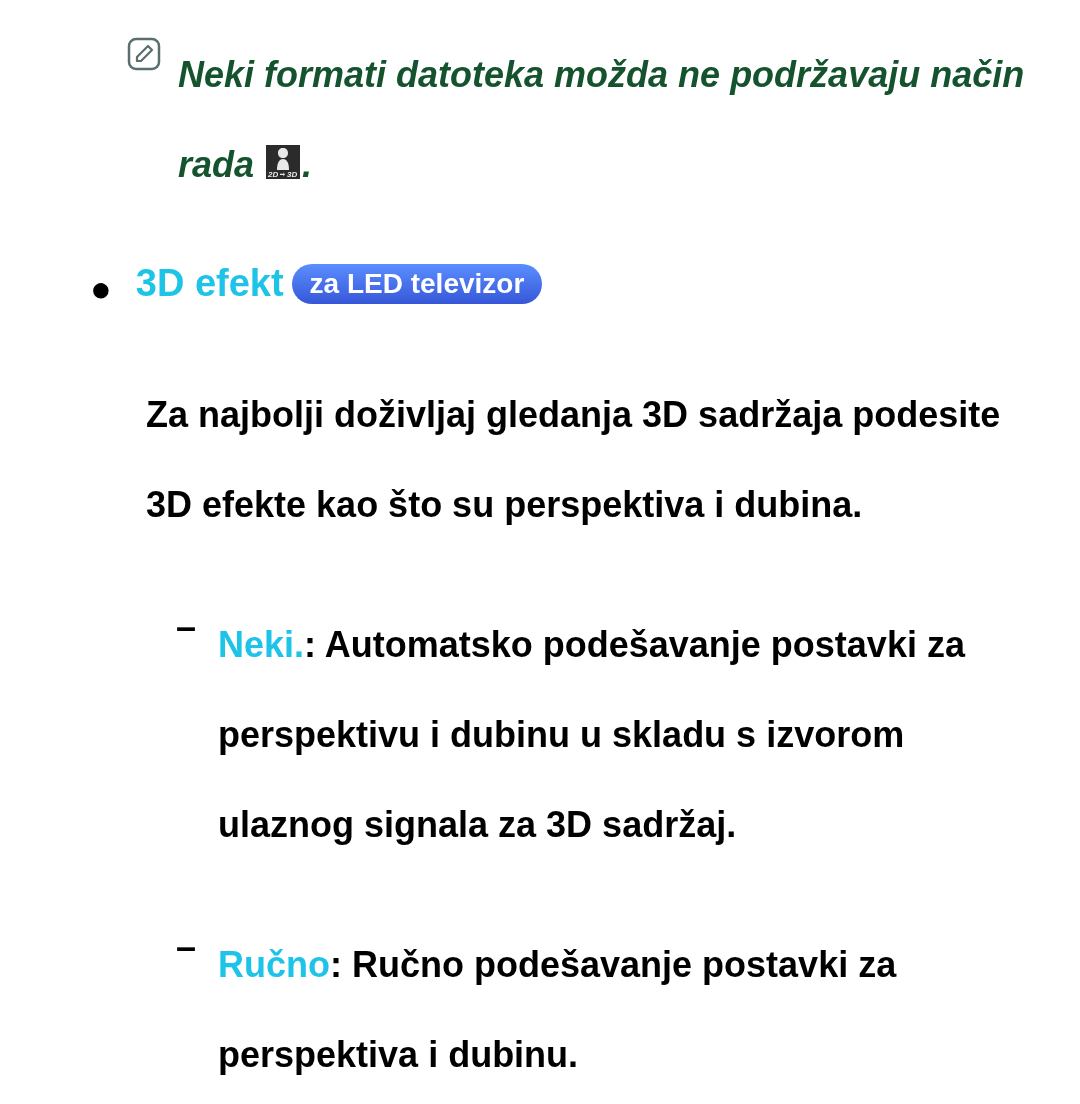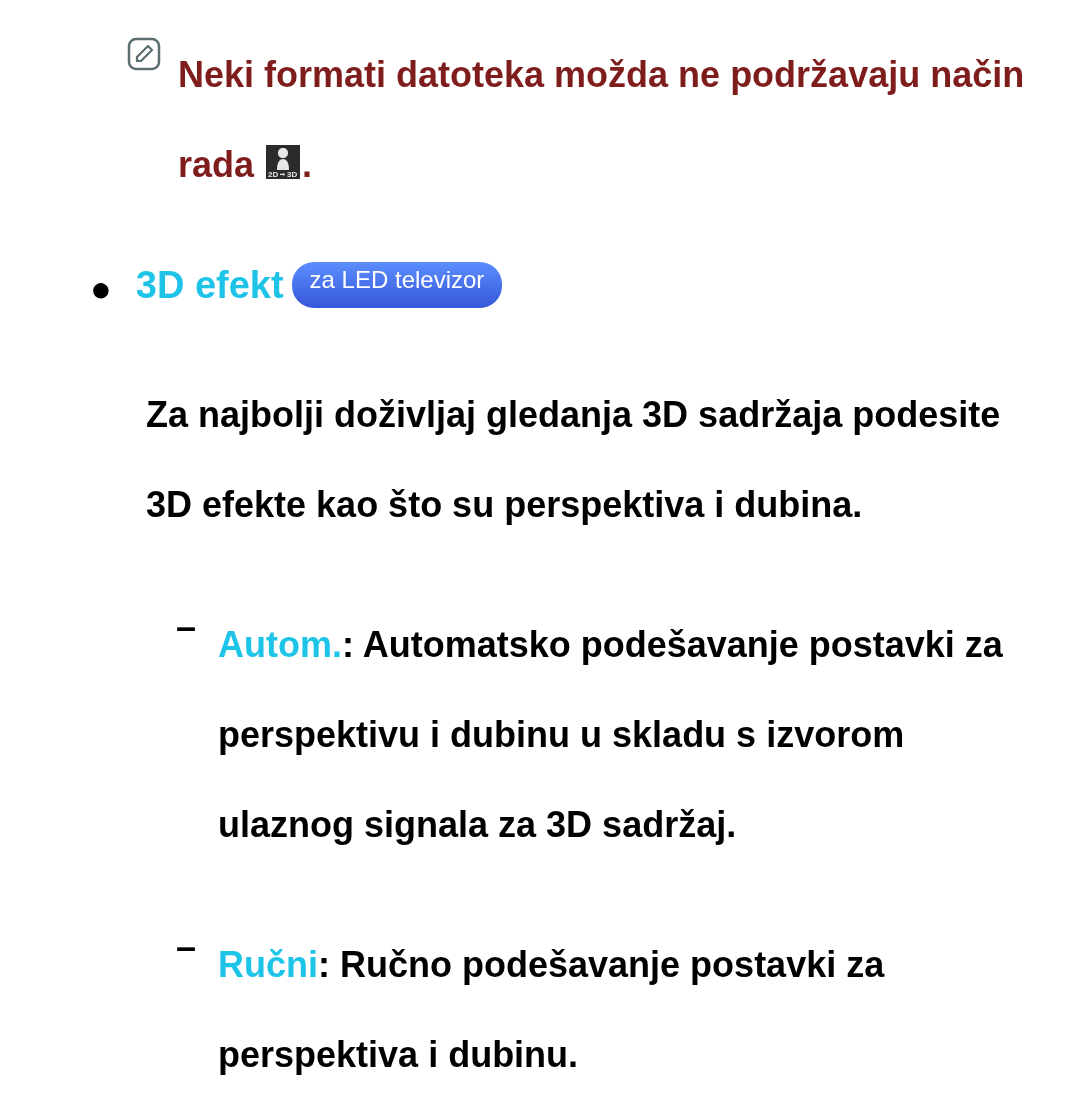--- a/index.html
+++ b/index.html
@@ -20,24 +20,25 @@
       align-items: flex-start;
       margin-left: 96px;
       margin-bottom: 50px;
     }
     .note-icon {
       flex-shrink: 0;
       margin-right: 16px;
       margin-top: 6px;
     }
     .note-text {
-      color: #7f1d1d;
+      color: #14532d;
       font-size: 36px;
       font-weight: 600;
       line-height: 2.5;
+      font-style: italic;
     }
     .inline-2d3d-icon {
       display: inline-block;
       vertical-align: middle;
       margin: 0 2px;
     }
     .bullet-section {
       display: flex;
       align-items: flex-start;
       margin-left: 60px;
@@ -57,23 +58,23 @@
       gap: 8px;
     }
     .section-title {
       color: #1ec4e8;
       font-size: 38px;
       font-weight: 700;
     }
     .badge {
       background: linear-gradient(to bottom, #5b8eff, #3657d8);
       color: #ffffff;
-      font-size: 24px;
-      font-weight: 400;
-      padding: 4px 18px 14px 18px;
+      font-size: 28px;
+      font-weight: 700;
+      padding: 4px 18px 4px 18px;
       border-radius: 22px;
       display: inline-block;
     }
     .section-body {
       margin-left: 116px;
       margin-top: 55px;
       color: #000;
       font-size: 36px;
       font-weight: 700;
       line-height: 2.5;
@@ -133,22 +134,22 @@
     <span class="badge">za LED televizor</span>
   </div>
 </div>
 
 <div class="section-body">Za najbolji doživljaj gledanja 3D sadržaja podesite 3D efekte kao što su perspektiva i dubina.</div>
 
 <div class="sub-list">
   <div class="sub-item">
     <span class="sub-dash">–</span>
     <div class="sub-content">
-      <span class="sub-label">Autom.</span><span>: Automatsko podešavanje postavki za perspektivu i dubinu u skladu s izvorom ulaznog signala za 3D sadržaj.</span>
+      <span class="sub-label">Neki.</span><span>: Automatsko podešavanje postavki za perspektivu i dubinu u skladu s izvorom ulaznog signala za 3D sadržaj.</span>
     </div>
   </div>
   <div class="sub-item">
     <span class="sub-dash">–</span>
     <div class="sub-content">
-      <span class="sub-label">Ručni</span><span>: Ručno podešavanje postavki za perspektiva i dubinu.</span>
+      <span class="sub-label">Ručno</span><span>: Ručno podešavanje postavki za perspektiva i dubinu.</span>
     </div>
   </div>
 </div>
 
 </body></html>

